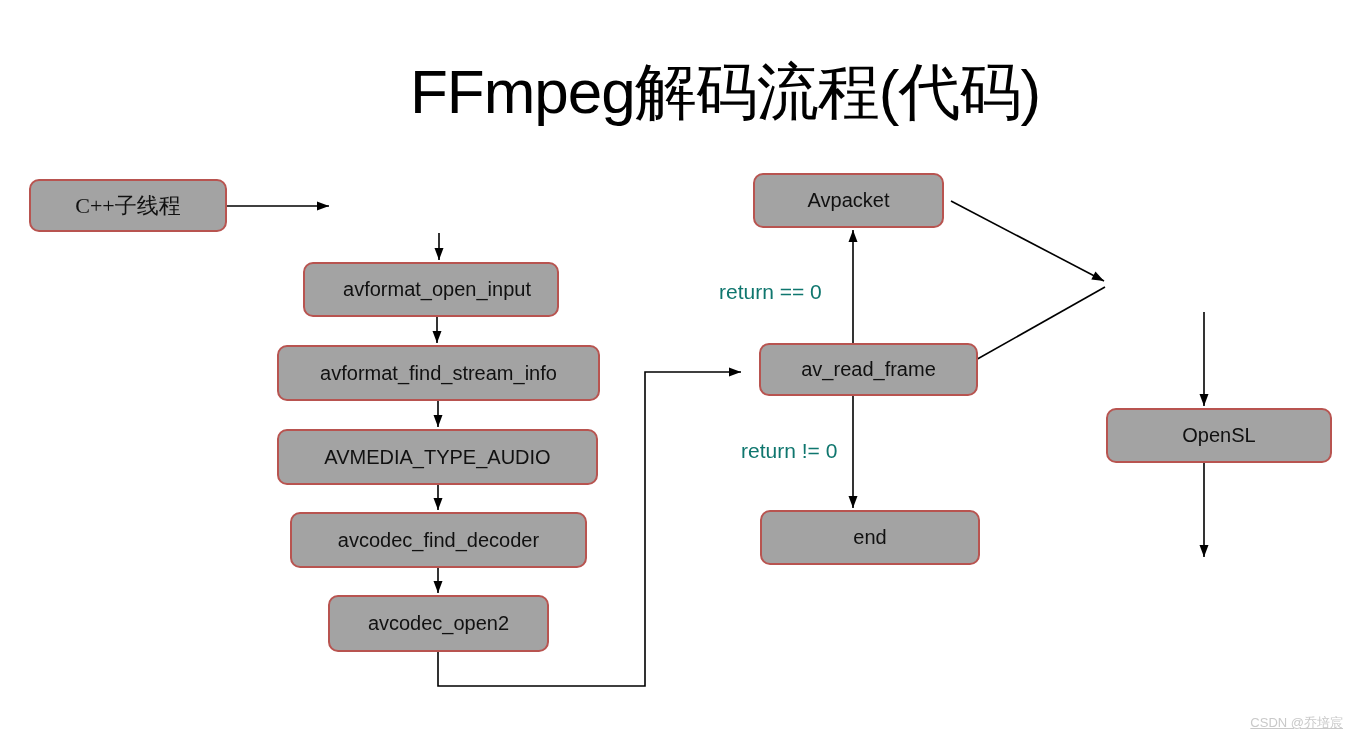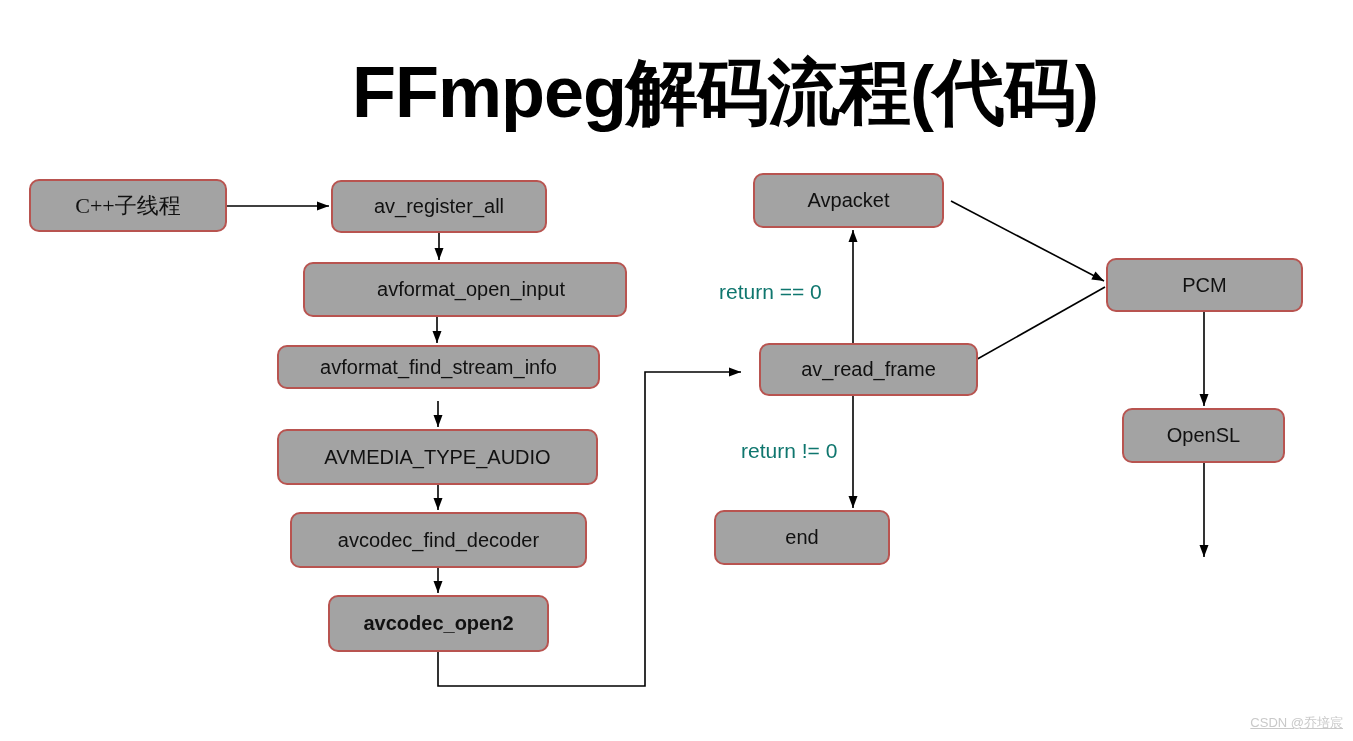--- a/index.html
+++ b/index.html
@@ -15,22 +15,22 @@
     overflow: hidden;
   }
   .title {
     position: absolute;
     top: 38px;
     left: 170px;
     width: 1110px;
     height: 108px;
     line-height: 108px;
     text-align: center;
-    font-size: 72px;
-    font-weight: 700;
+    font-size: 62px;
+    font-weight: 400;
     color: #000000;
     letter-spacing: -1px;
     white-space: nowrap;
   }
   .edges {
     position: absolute;
     top: 0; left: 0;
     width: 1353px;
     height: 741px;
   }
@@ -62,30 +62,30 @@
     right: 10px;
     bottom: 9px;
     font-size: 13px;
     color: #c9c9c9;
     text-decoration: underline;
   }
 
   
   #n-cpp        { left: 29px;   top: 179px; width: 198px; height: 53px; }
   #n-register   { left: 331px;  top: 180px; width: 216px; height: 53px; }
-  #n-openinput  { left: 303px;  top: 262px; width: 324px; height: 55px; padding-left: 12px; }
-  #n-streaminfo { left: 277px;  top: 345px; width: 323px; height: 44px; }
+  #n-openinput  { left: 303px;  top: 262px; width: 256px; height: 55px; padding-left: 12px; }
+  #n-streaminfo { left: 277px;  top: 345px; width: 323px; height: 56px; }
   #n-mediatype  { left: 277px;  top: 429px; width: 321px; height: 56px; }
   #n-finddec    { left: 290px;  top: 512px; width: 297px; height: 56px; }
-  #n-open2      { left: 328px;  top: 595px; width: 221px; height: 57px; font-weight: bold; }
+  #n-open2      { left: 328px;  top: 595px; width: 221px; height: 57px; }
   #n-avpacket   { left: 753px;  top: 173px; width: 191px; height: 55px; }
   #n-readframe  { left: 743px;  top: 343px; width: 219px; height: 53px; margin-left: 16px; }
-  #n-end        { left: 714px;  top: 510px; width: 176px; height: 55px; }
+  #n-end        { left: 760px;  top: 510px; width: 220px; height: 55px; }
   #n-pcm        { left: 1106px; top: 258px; width: 197px; height: 54px; }
-  #n-opensl     { left: 1106px; top: 408px; width: 163px; height: 55px; margin-left: 16px; }
+  #n-opensl     { left: 1106px; top: 408px; width: 226px; height: 55px; }
   #n-play       { left: 1106px; top: 559px; width: 197px; height: 56px; }
 
   #lbl-return-eq { left: 719px; top: 280px; }
   #lbl-return-ne { left: 741px; top: 439px; }
 </style>
 </head>
 <body>
 
 <div class="stage">
 
@@ -108,29 +108,27 @@
       <line x1="853" y1="343" x2="853" y2="230" marker-end="url(#ah)"></line>
       <line x1="951" y1="201" x2="1104" y2="281" marker-end="url(#ah)"></line>
       <line x1="1105" y1="287" x2="965" y2="366" marker-end="url(#ah)"></line>
       <line x1="853" y1="396" x2="853" y2="508" marker-end="url(#ah)"></line>
       <line x1="1204" y1="312" x2="1204" y2="406" marker-end="url(#ah)"></line>
       <line x1="1204" y1="463" x2="1204" y2="557" marker-end="url(#ah)"></line>
     </g>
   </svg>
 
   <div id="n-cpp" class="node serif">C++子线程</div>
-  <div id="n-register" class="node">av_register_all</div>
   <div id="n-openinput" class="node">avformat_open_input</div>
   <div id="n-streaminfo" class="node">avformat_find_stream_info</div>
   <div id="n-mediatype" class="node">AVMEDIA_TYPE_AUDIO</div>
   <div id="n-finddec" class="node">avcodec_find_decoder</div>
   <div id="n-open2" class="node">avcodec_open2</div>
   <div id="n-avpacket" class="node">Avpacket</div>
   <div id="n-readframe" class="node">av_read_frame</div>
   <div id="n-end" class="node">end</div>
-  <div id="n-pcm" class="node">PCM</div>
   <div id="n-opensl" class="node">OpenSL</div>
 
   <div id="lbl-return-eq" class="edge-label">return == 0</div>
   <div id="lbl-return-ne" class="edge-label">return != 0</div>
 
   <div class="watermark">CSDN @乔培宸</div>
 </div>
 
 </body></html>

